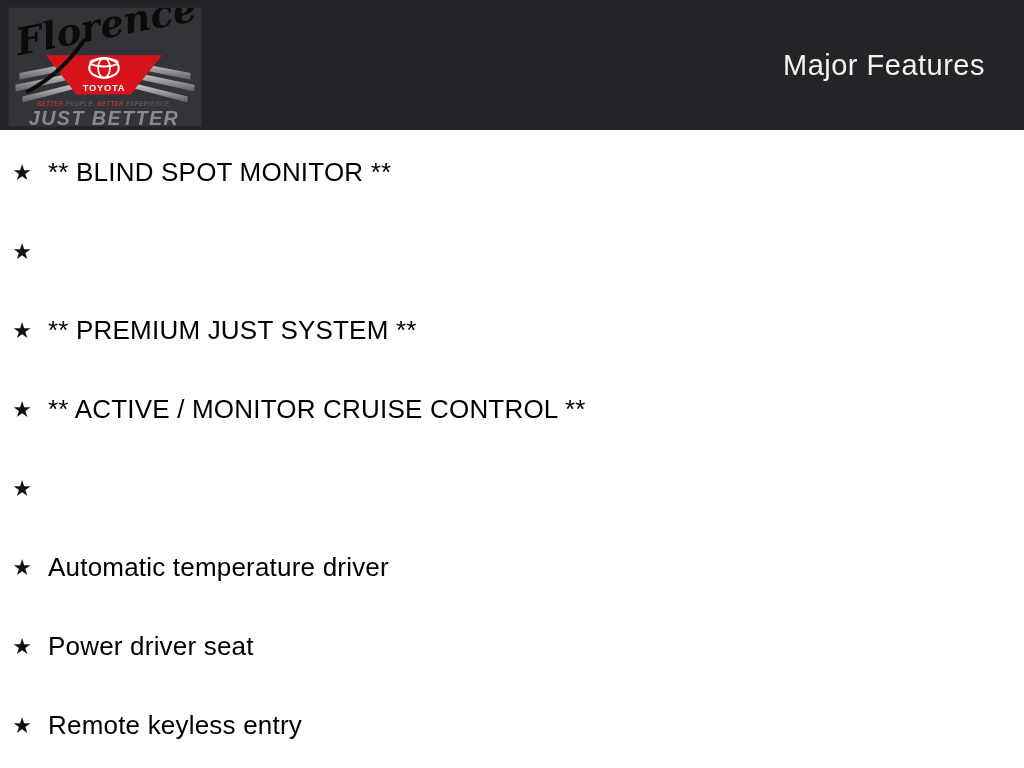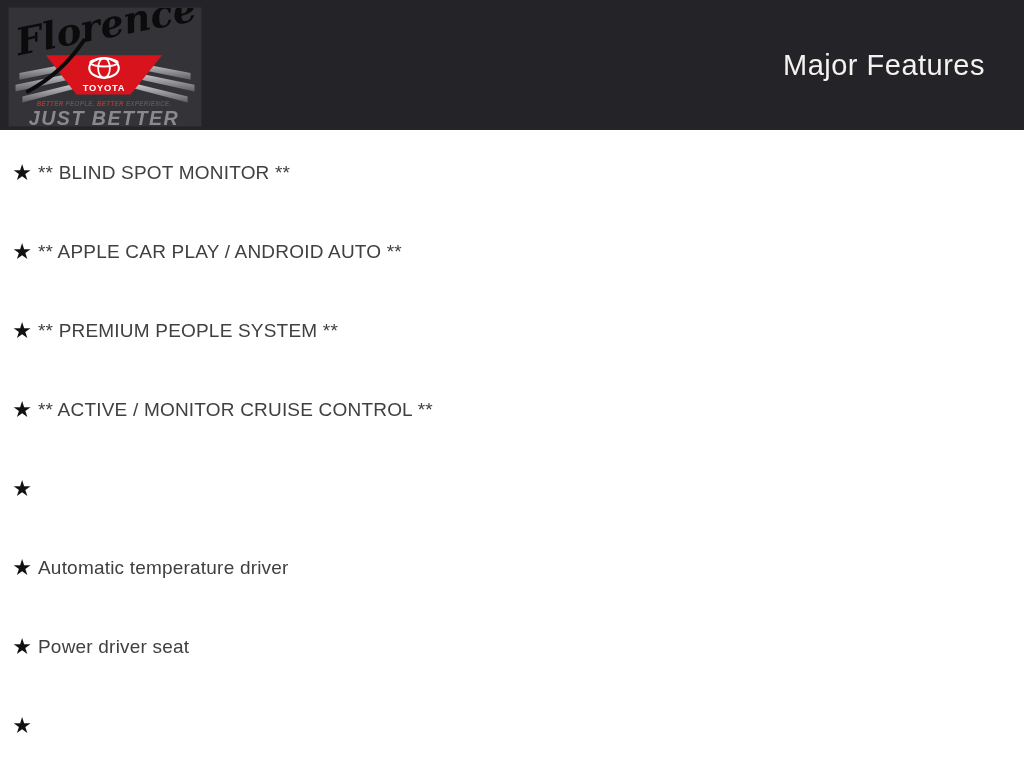--- a/index.html
+++ b/index.html
@@ -63,23 +63,23 @@
   }
   .bullet {
     width: 24px;
     text-align: center;
     font-size: 22px;
     color: #111111;
     line-height: 1;
     flex: 0 0 auto;
   }
   .feature-text {
-    margin-left: 4px;
-    font-size: 19px;
-    color: #404040;
+    margin-left: 14px;
+    font-size: 26px;
+    color: #000000;
     letter-spacing: 0.2px;
     white-space: nowrap;
   }
 </style>
 </head>
 <body>
 
 <div class="slide">
 
   <div class="header">
@@ -129,39 +129,39 @@
     <div class="page-title">Major Features</div>
   </div>
 
   <ul class="features">
     <li class="feature">
       <span class="bullet">★</span>
       <span class="feature-text">** BLIND SPOT MONITOR **</span>
     </li>
     <li class="feature">
       <span class="bullet">★</span>
-      <span class="feature-text">** APPLE CAR PLAY / ANDROID AUTO **</span>
     </li>
     <li class="feature">
       <span class="bullet">★</span>
-      <span class="feature-text">** PREMIUM PEOPLE SYSTEM **</span>
+      <span class="feature-text">** PREMIUM JUST SYSTEM **</span>
     </li>
     <li class="feature">
       <span class="bullet">★</span>
       <span class="feature-text">** ACTIVE / MONITOR CRUISE CONTROL **</span>
     </li>
     <li class="feature">
       <span class="bullet">★</span>
     </li>
     <li class="feature">
       <span class="bullet">★</span>
       <span class="feature-text">Automatic temperature driver</span>
     </li>
     <li class="feature">
       <span class="bullet">★</span>
       <span class="feature-text">Power driver seat</span>
     </li>
     <li class="feature">
       <span class="bullet">★</span>
+      <span class="feature-text">Remote keyless entry</span>
     </li>
   </ul>
 
 </div>
 
 </body></html>

